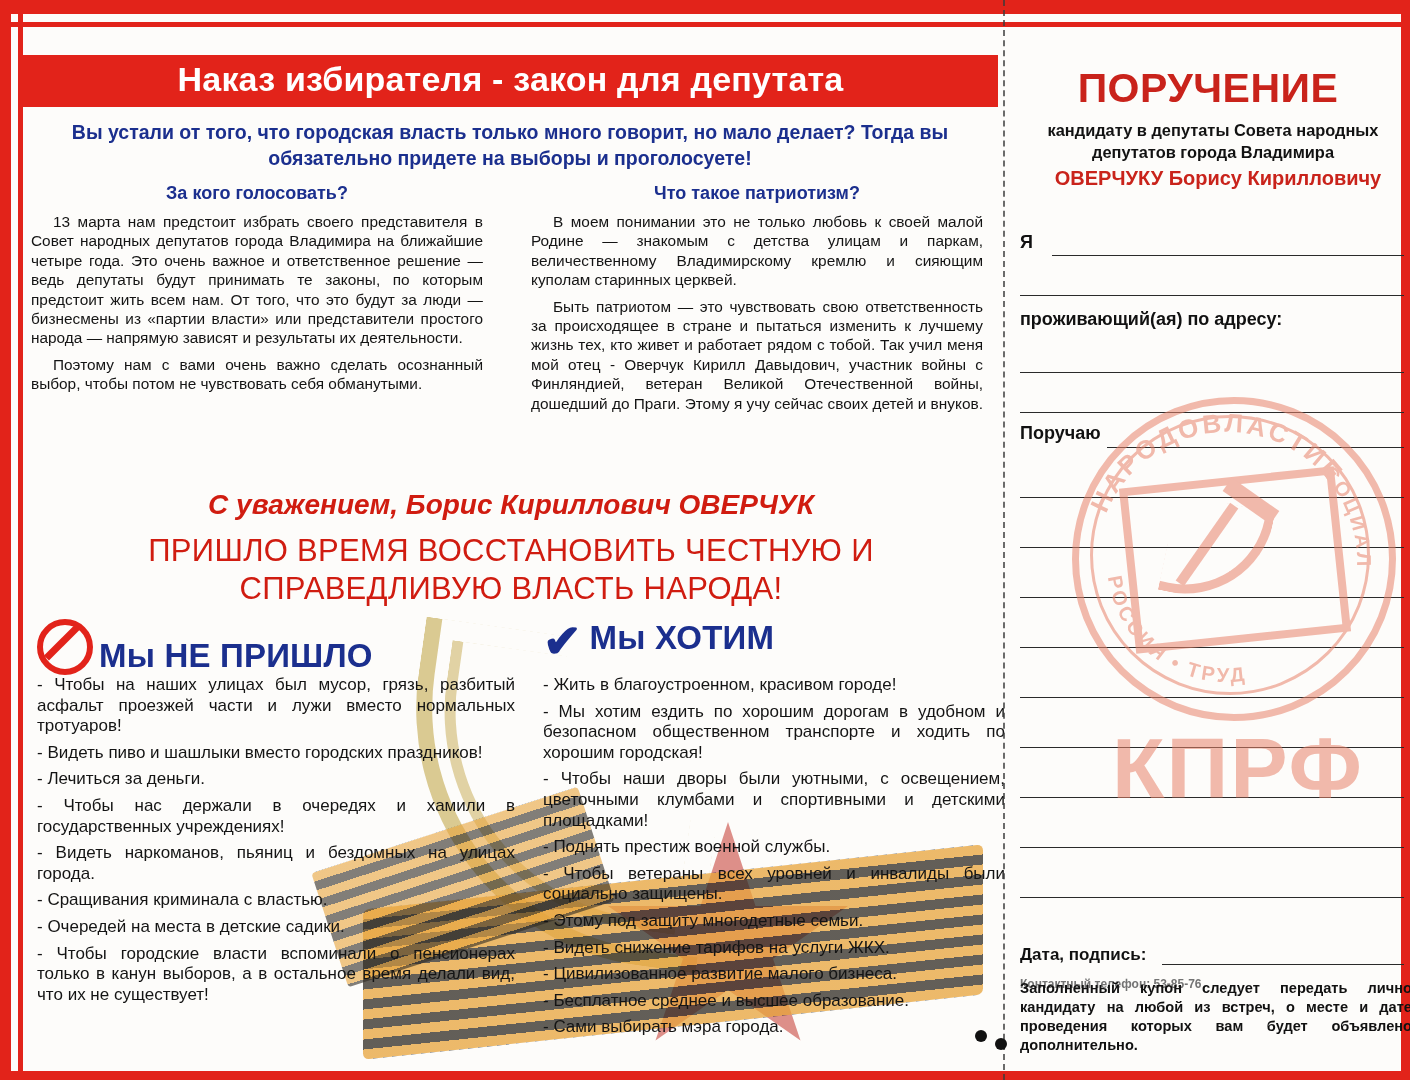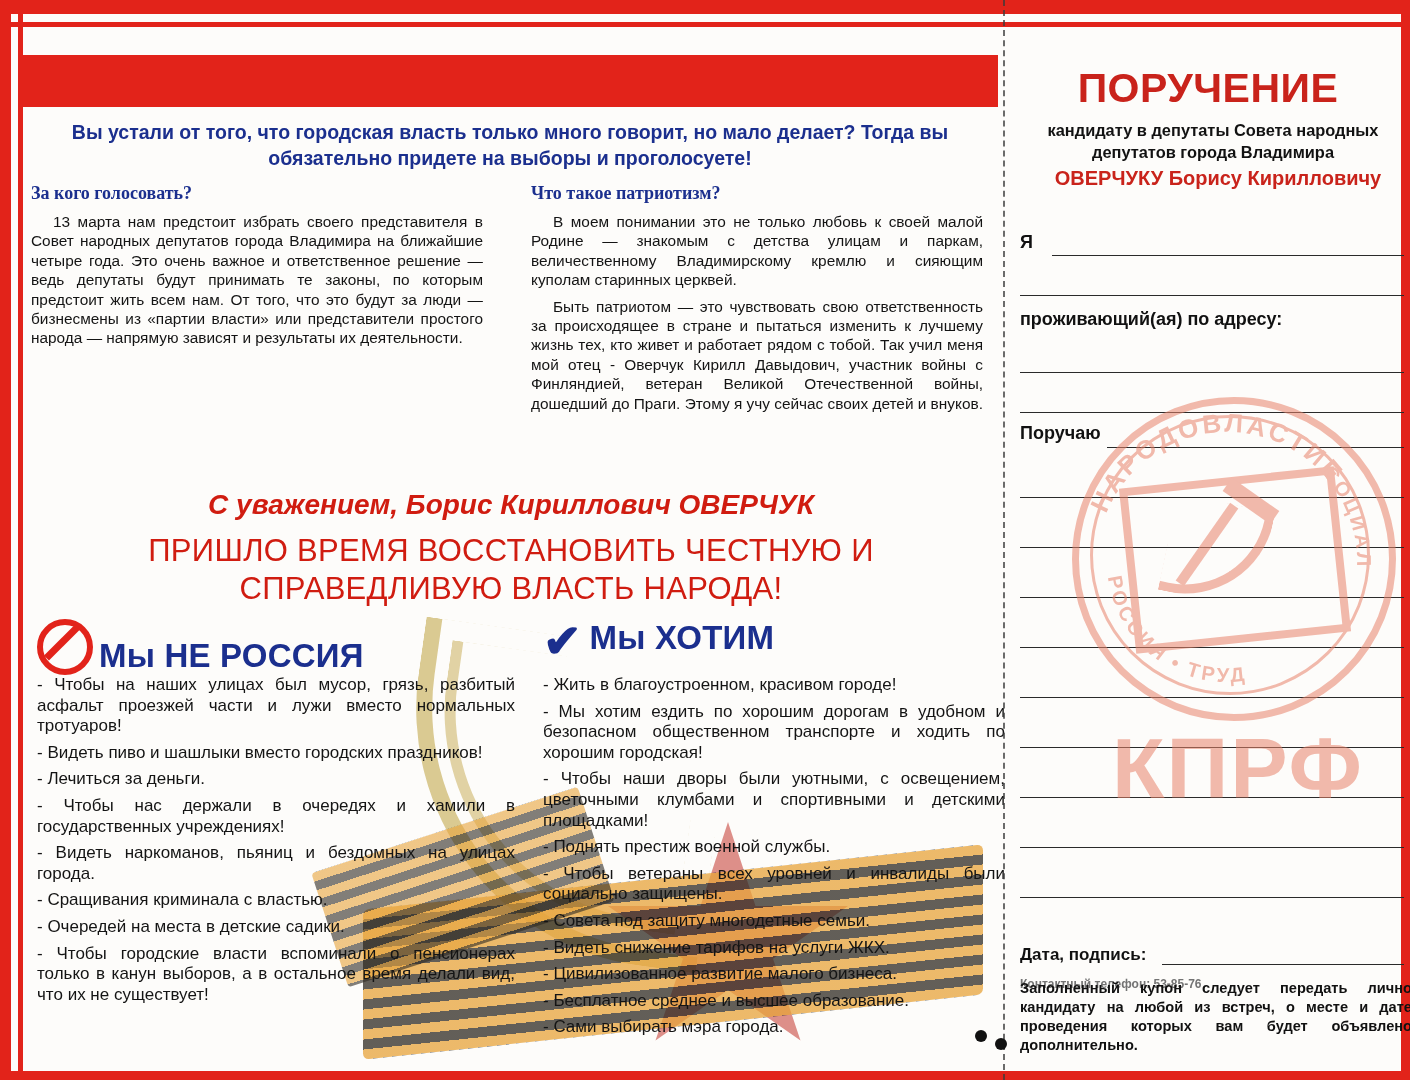--- a/index.html
+++ b/index.html
@@ -33,21 +33,21 @@
     color:#ffffff;font-weight:bold;font-size:34px;letter-spacing:.2px;
     font-family:"Liberation Sans", sans-serif;}
 
   .subtitle{position:absolute;left:8px;top:92px;width:958px;text-align:center;
     color:#1b2f8e;font-weight:bold;font-size:19.5px;line-height:26px;}
 
   .cols{position:absolute;left:8px;top:156px;width:960px;height:300px;}
   .col{position:absolute;top:0;width:452px;}
   .col.a{left:0;}
   .col.b{left:500px;}
-  .col h3{margin:0 0 8px 0;color:#1b2f8e;font-size:18px;font-weight:bold;font-family:Liberation Serif, serif;}
+  .col h3{margin:0 0 8px 0;text-align:center;color:#1b2f8e;font-size:18px;font-weight:bold;}
   .col p{margin:0 0 7px 0;font-size:15.4px;line-height:19.4px;text-align:justify;text-indent:22px;
          font-family:"Liberation Sans", sans-serif;color:#141414;}
 
   .signature{position:absolute;left:8px;top:462px;width:960px;text-align:center;
     color:#d01c10;font-weight:bold;font-style:italic;font-size:28px;}
 
   .slogan{position:absolute;left:8px;top:505px;width:960px;text-align:center;
     color:#d01c10;font-size:31px;line-height:38px;letter-spacing:.3px;}
 
   .hdrow{position:absolute;top:592px;height:52px;}
@@ -115,48 +115,50 @@
   <div class="frame-top"></div>
   <div class="frame-top2"></div>
   <div class="frame-left"></div>
   <div class="frame-left2"></div>
   <div class="frame-right"></div>
   <div class="frame-bottom"></div>
 
   <div class="left">
 
     <div class="hdr-band"></div>
+    <div class="hdr-title">Наказ избирателя - закон для депутата</div>
 
     <div class="subtitle">Вы устали от того, что городская власть только много говорит, но мало делает? Тогда вы обязательно придете на выборы и проголосуете!</div>
 
     <div class="cols">
       <div class="col a">
         <h3>За кого голосовать?</h3>
         <p>13 марта нам предстоит избрать своего представителя в Совет народных депутатов города Владимира на ближайшие четыре года. Это очень важное и ответственное решение — ведь депутаты будут принимать те законы, по которым предстоит жить всем нам. От того, что это будут за люди — бизнесмены из «партии власти» или представители простого народа — напрямую зависят и результаты их деятельности.</p>
+        <p>Поэтому нам с вами очень важно сделать осознанный выбор, чтобы потом не чувствовать себя обманутыми.</p>
       </div>
       <div class="col b">
         <h3>Что такое патриотизм?</h3>
         <p>В моем понимании это не только любовь к своей малой Родине — знакомым с детства улицам и паркам, величественному Владимирскому кремлю и сияющим куполам старинных церквей.</p>
         <p>Быть патриотом — это чувствовать свою ответственность за происходящее в стране и пытаться изменить к лучшему жизнь тех, кто живет и работает рядом с тобой. Так учил меня мой отец - Оверчук Кирилл Давыдович, участник войны с Финляндией, ветеран Великой Отечественной войны, дошедший до Праги. Этому я учу сейчас своих детей и внуков.</p>
       </div>
     </div>
 
     <div class="signature">С уважением, Борис Кириллович ОВЕРЧУК</div>
     <div class="slogan">ПРИШЛО ВРЕМЯ ВОССТАНОВИТЬ ЧЕСТНУЮ И СПРАВЕДЛИВУЮ ВЛАСТЬ НАРОДА!</div>
 
     <div class="art">
       <div class="laurel"></div>
       <div class="laurel2"></div>
       <div class="star"></div>
       <div class="ribbon"></div>
       <div class="ribbon2"></div>
     </div>
 
     <div class="hdrow h-no">
-      <span class="no-icon"></span><span class="h-text">Мы НЕ РОССИЯ</span>
+      <span class="no-icon"></span><span class="h-text">Мы НЕ ПРИШЛО</span>
     </div>
     <div class="hdrow h-yes">
       <span class="check-icon">✔</span><span class="h-text">Мы ХОТИМ</span>
     </div>
 
     <div class="listcol l">
       <div class="li">- Чтобы на наших улицах был мусор, грязь, разбитый асфальт проезжей части и лужи вместо нормальных тротуаров!</div>
       <div class="li">- Видеть пиво и шашлыки вместо городских праздников!</div>
       <div class="li">- Лечиться за деньги.</div>
       <div class="li">- Чтобы нас держали в очередях и хамили в государственных учреждениях!</div>
@@ -165,21 +167,21 @@
       <div class="li">- Очередей на места в детские садики.</div>
       <div class="li">- Чтобы городские власти вспоминали о пенсионерах только в канун выборов, а в остальное время делали вид, что их не существует!</div>
     </div>
 
     <div class="listcol r">
       <div class="li">- Жить в благоустроенном, красивом городе!</div>
       <div class="li">- Мы хотим ездить по хорошим дорогам в удобном и безопасном общественном транспорте и ходить по хорошим городская!</div>
       <div class="li">- Чтобы наши дворы были уютными, с освещением, цветочными клумбами и спортивными и детскими площадками!</div>
       <div class="li">- Поднять престиж военной службы.</div>
       <div class="li">- Чтобы ветераны всех уровней и инвалиды были социально защищены.</div>
-      <div class="li">- Совета под защиту многодетные семьи.</div>
+      <div class="li">- Этому под защиту многодетные семьи.</div>
       <div class="li">- Видеть снижение тарифов на услуги ЖКХ.</div>
       <div class="li">- Цивилизованное развитие малого бизнеса.</div>
       <div class="li">- Бесплатное среднее и высшее образование.</div>
       <div class="li">- Сами выбирать мэра города.</div>
     </div>
   </div>
 
   <div class="fold"></div>
   <div class="scissors">
     <div class="blade" style="left:0;top:30px;"></div>

